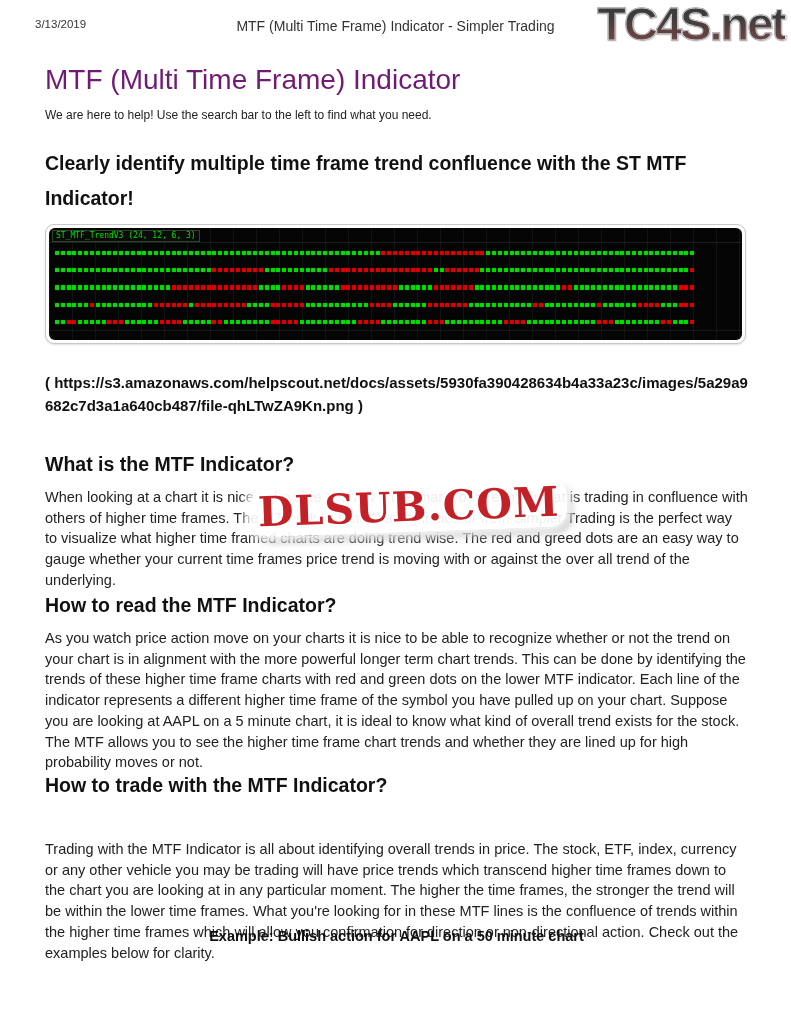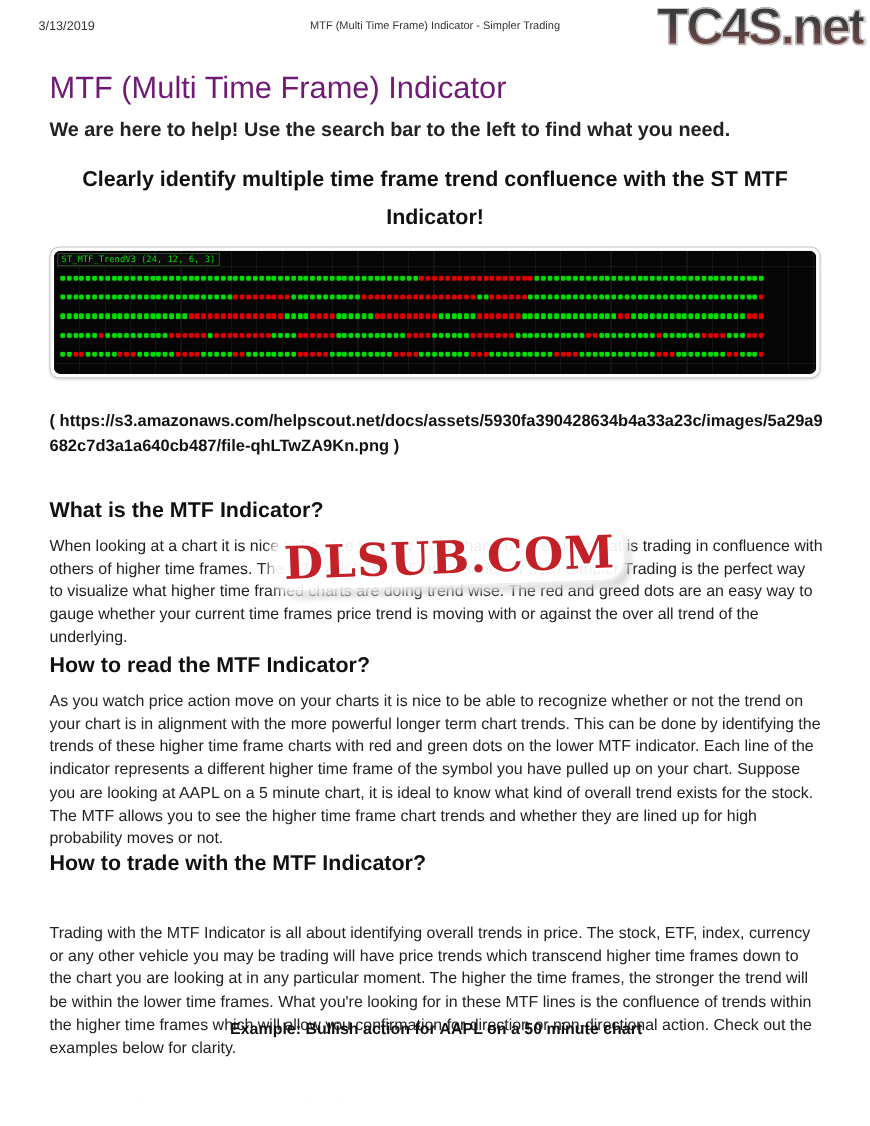--- a/index.html
+++ b/index.html
@@ -4,21 +4,21 @@
 <style>
   * { margin:0; padding:0; box-sizing:border-box; }
   html,body { background:#ffffff; }
   .page {
     position:relative; width:791px; height:1002px; background:#fff;
     font-family:"Liberation Sans", sans-serif; color:#222; overflow:hidden;
   }
 
   
   .hdr-date   { position:absolute; top:18px; left:35px;  font-size:11.5px; color:#333; }
-  .hdr-title  { position:absolute; top:18px; left:0; right:0; text-align:center; font-size:10px; color:#333; }
+  .hdr-title  { position:absolute; top:18px; left:0; right:0; text-align:center; font-size:14px; color:#333; }
   .ftr-url    { position:absolute; top:1001px; left:35px; font-size:11px; color:#333;font-style:italic; }
 
   .logo-tc4s {
     position:absolute; top:0px; right:6px;
     font-size:47px; font-weight:700; letter-spacing:-2px; line-height:1;
     background:linear-gradient(#3c3c3c 35%, #6e4545 85%);
     -webkit-background-clip:text; background-clip:text; color:transparent;
     -webkit-text-stroke:1px #c9c9c9;
     filter:drop-shadow(1px 1px 0 #e4e4e4);
   }
@@ -26,22 +26,22 @@
     position:absolute; top:972px; right:2px;
     font-family:"DejaVu Serif", serif; font-size:33px; font-weight:700; line-height:1;
     color:#d4696e; letter-spacing:0px;
     -webkit-text-stroke:1.5px #4a181c;
     text-shadow:0 0 3px #fff, 0 0 5px #fff, 3px 3px 3px rgba(80,80,80,.7);
   }
 
   
   .content { position:absolute; left:45px; width:701px; }
   .art-title    { top:64px;  font-size:28px; font-weight:400; color:#701a75; }
-  .art-intro    { top:108px; font-size:18px; color:#222;font-weight:bold; }
-  .art-headline { top:146px; font-size:19.5px; font-weight:700; line-height:35px; color:#111;text-align:center; }
+  .art-intro    { top:108px; font-size:12px; color:#222; }
+  .art-headline { top:146px; font-size:19.5px; font-weight:700; line-height:35px; color:#111; }
   .h2 { position:absolute; left:45px; font-size:19.5px; font-weight:700; color:#111; }
   .para { position:absolute; left:45px; width:703px; font-size:14.5px; line-height:20.7px; color:#222; }
   .h2-what  { top:453px; }  .p-what  { top:487px; }
   .h2-read  { top:594px; }  .p-read  { top:628px; }
   .h2-trade { top:774px; }  .p-trade { top:839px; }
   .img-link { position:absolute; left:45px; top:372px; width:703px;
               font-size:15px; font-weight:700; line-height:22.5px; color:#111; word-break:break-all; }
   .example  { position:absolute; left:45px; top:928px; width:703px; text-align:center;
               font-size:14.5px; font-weight:700; color:#111; }
 

